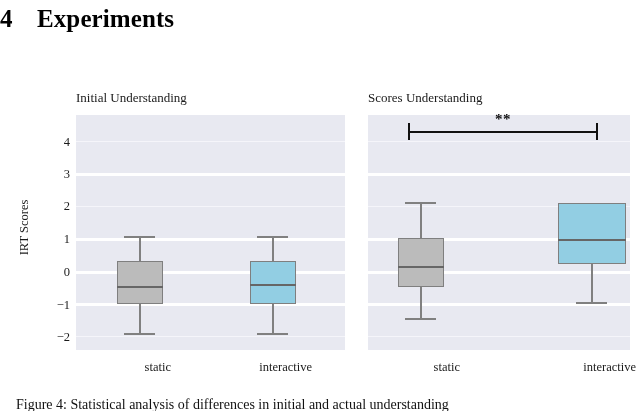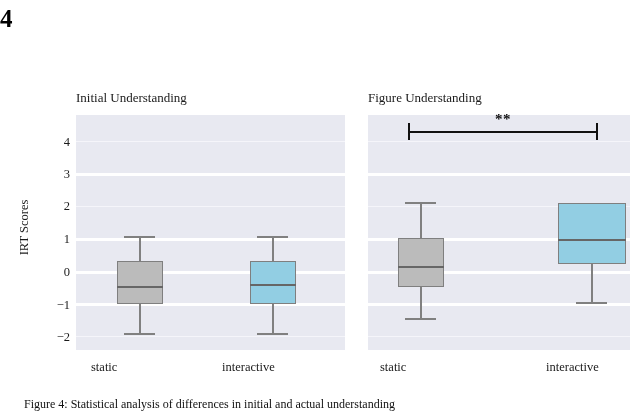--- a/index.html
+++ b/index.html
@@ -134,21 +134,21 @@
     position: absolute;
     height: 1.8px;
     background: #808080;
   }
 
   
   .xtick {
     position: absolute;
     top: 300px;
     height: 16px;
-    text-align: left;
+    text-align: right;
     font-size: 12.5px;
     color: #1a1a1a;
   }
 
   
   #sig-bracket-bar {
     position: absolute;
     height: 2.4px;
     background: #111111;
   }
@@ -174,50 +174,50 @@
     top: 398px;
     width: 640px;
     height: 13px;
     overflow: hidden;
   }
   #caption-text {
     position: absolute;
     left: 16px;
     top: 0px;
     width: 610px;
-    font-size: 12px;
+    font-size: 14px;
     line-height: 13px;
     color: #111111;
     white-space: nowrap;
-    margin-left: 8px;
   }
 </style>
 </head>
 <body>
 
 <div id="section-heading">
   <span id="section-number">4</span>
+  <span id="section-title">Experiments</span>
 </div>
 
 <div id="figure">
 
   <div id="y-axis-label">IRT Scores</div>
 
   <div id="ytick-col">
     <div class="ytick" style="top:82px;">4</div>
     <div class="ytick" style="top:114px;">3</div>
     <div class="ytick" style="top:146px;">2</div>
     <div class="ytick" style="top:179px;">1</div>
     <div class="ytick" style="top:212px;">0</div>
     <div class="ytick" style="top:245px;">−1</div>
     <div class="ytick" style="top:277px;">−2</div>
   </div>
 
   <div class="panel-title" id="panel-title-initial">Initial Understanding</div>
-  <div class="panel-title" id="panel-title-final">Figure Understanding</div>
+  <div class="panel-title" id="panel-title-final">Scores Understanding</div>
 
   <div class="panel" id="panel-initial">
 
     <div class="gridline minor" style="top:26px;"></div>
     <div class="gridline" style="top:58px;"></div>
     <div class="gridline minor" style="top:91px;"></div>
     <div class="gridline" style="top:123px;"></div>
     <div class="gridline" style="top:156px;"></div>
     <div class="gridline" style="top:188px;"></div>
     <div class="gridline minor" style="top:221px;"></div>

